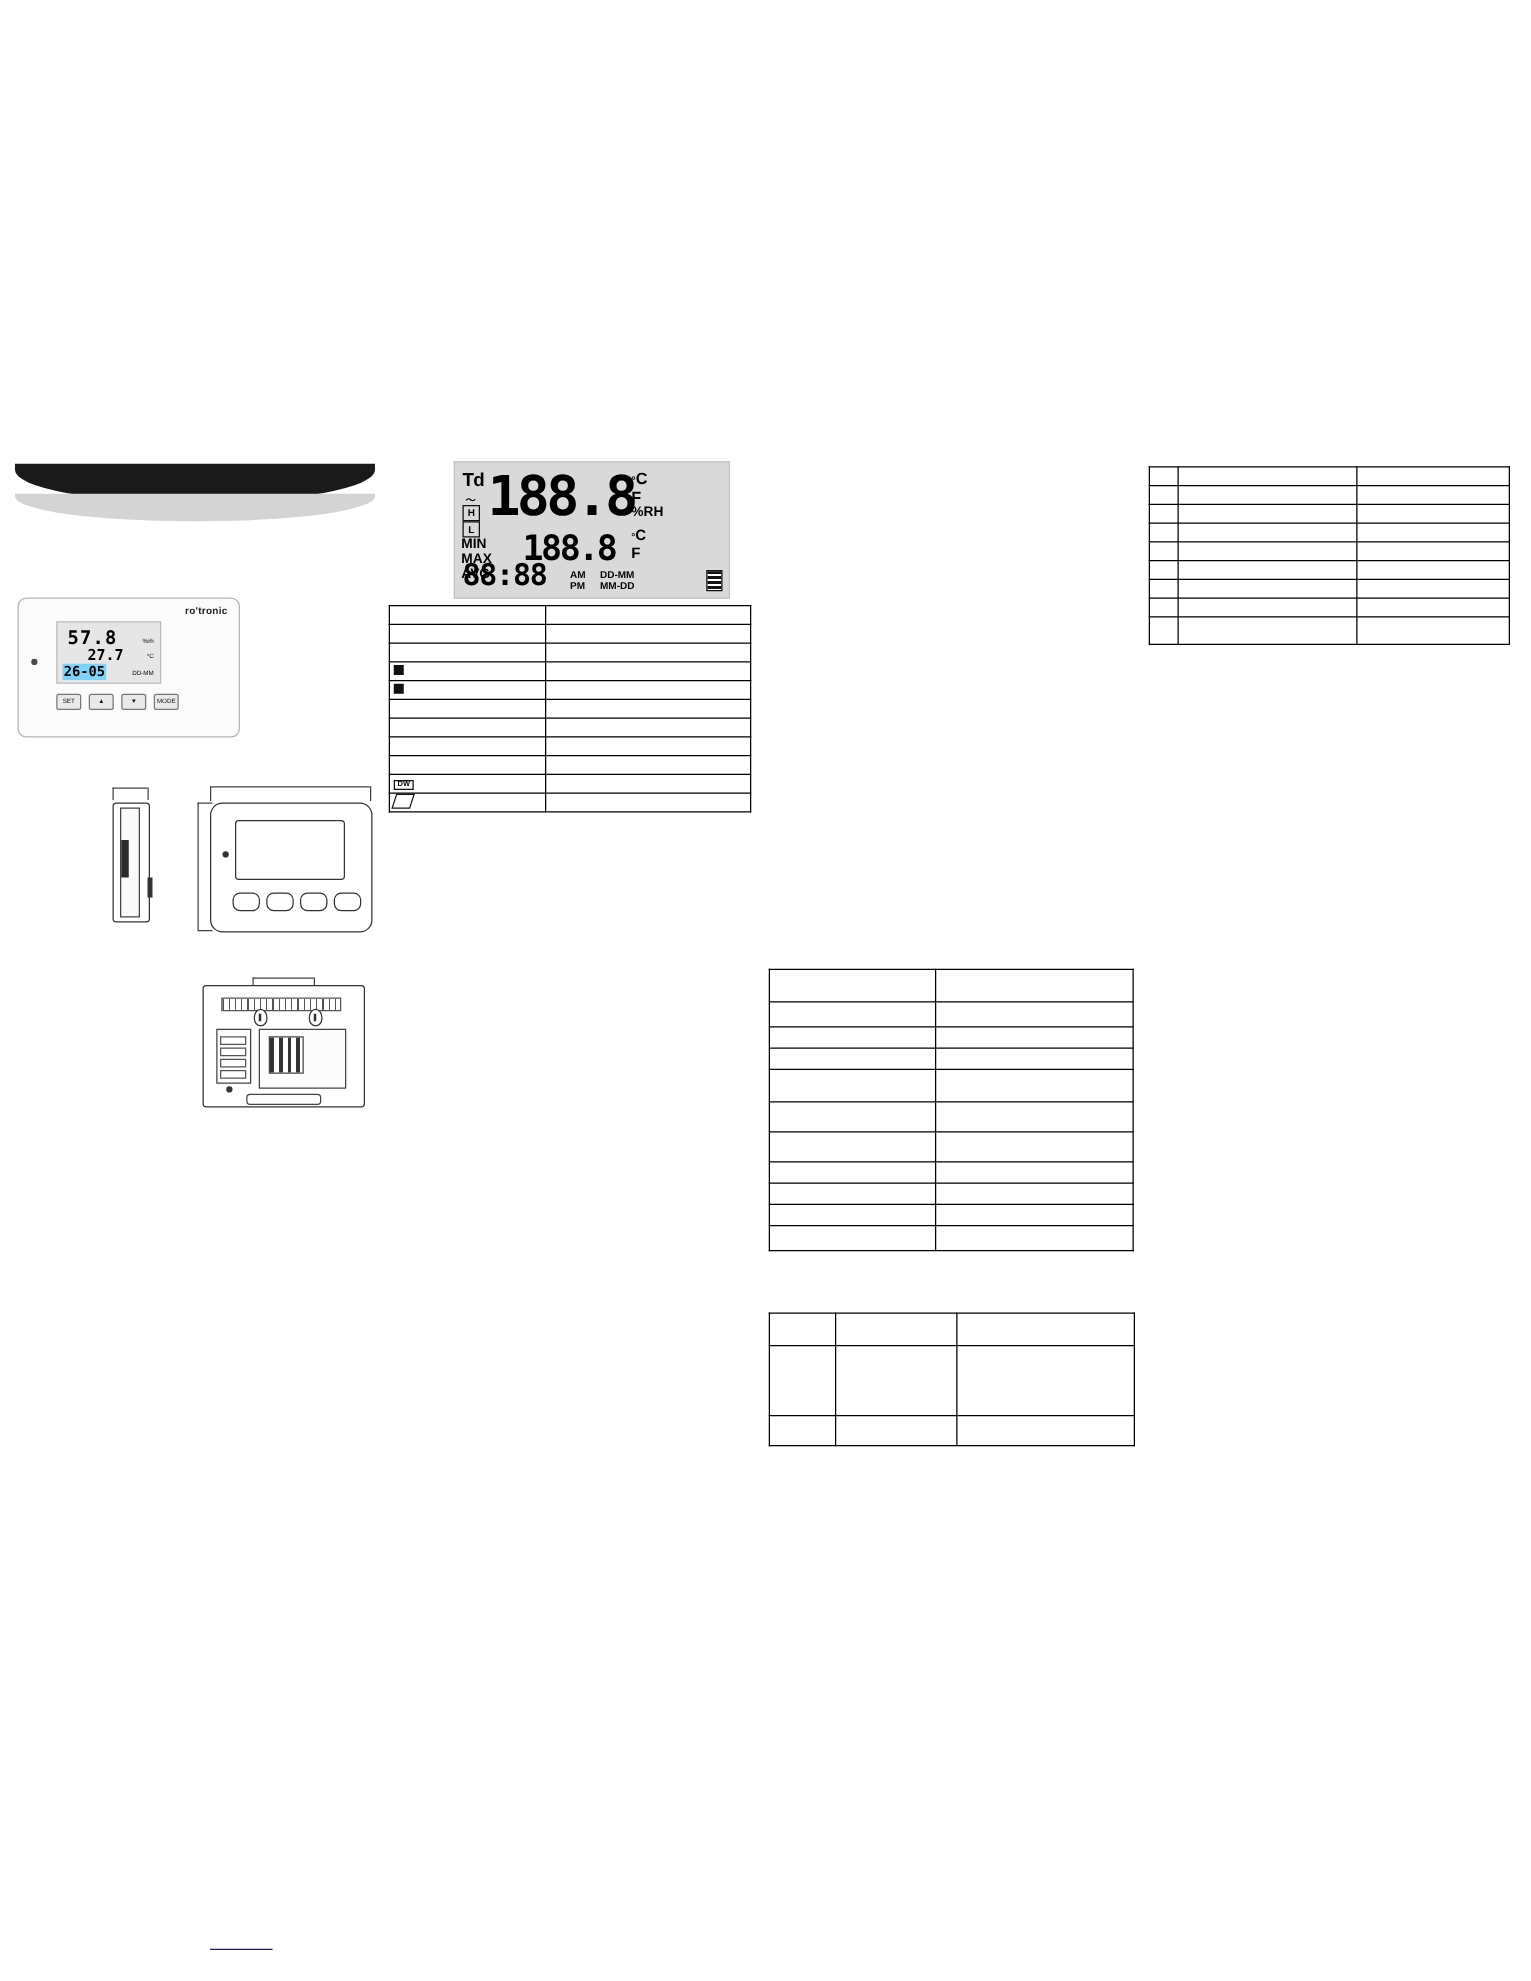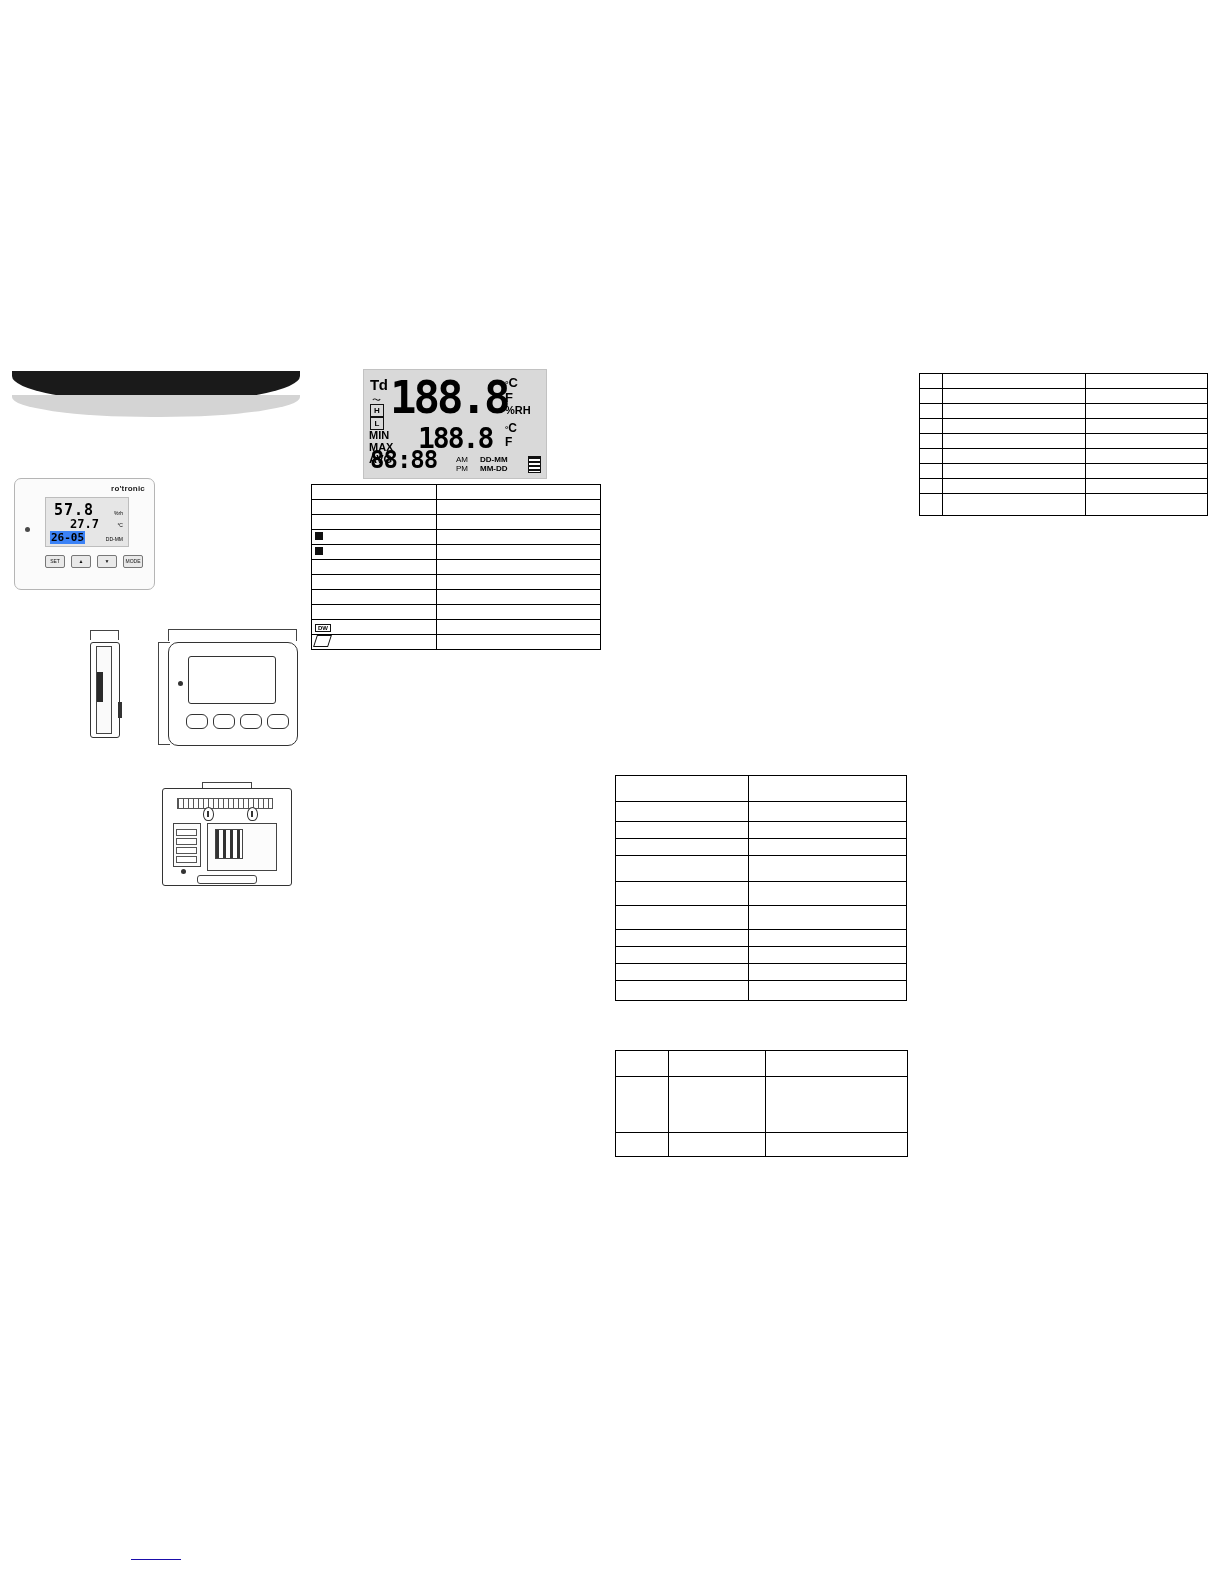--- a/index.html
+++ b/index.html
@@ -8,21 +8,21 @@
     background: #ffffff;
   }
   body {
     width: 1225px;
     height: 1585px;
     position: relative;
     font-family: "Liberation Sans", sans-serif;
     color: #000000;
     overflow: hidden;
   }
-  .abs { position: absolute; }
+  .abs { position: absolute; padding-left: 37px; }
 
   
   #header-banner {
     left: 12px;
     top: 371px;
     width: 288px;
     height: 50px;
   }
   #header-banner .band-dark {
     position: absolute;
@@ -93,21 +93,21 @@
     position: absolute;
     right: 5px; top: 24px;
     font-size: 5px;
   }
   #product-photo .lcd .date {
     position: absolute;
     left: 4px; bottom: 2px;
     font-family: "DejaVu Sans Mono", monospace;
     font-size: 11px;
     font-weight: bold;
-    background: #3b82f6;
+    background: #7dd3fc;
     padding: 0 1px;
   }
   #product-photo .lcd .dunit {
     position: absolute;
     right: 5px; bottom: 4px;
     font-size: 5px;
   }
   #product-photo .led {
     position: absolute;
     left: 10px;
@@ -423,21 +423,21 @@
     left: 6px; bottom: 4px;
     font-family: "DejaVu Sans Mono", monospace;
     font-size: 24px;
     font-weight: bold;
     letter-spacing: -1px;
   }
   #lcd-diagram .ampm {
     position: absolute;
     left: 92px; bottom: 5px;
     font-size: 8px;
-    font-weight: normal;
+    font-weight: bold;
     line-height: 9px;
   }
   #lcd-diagram .dates {
     position: absolute;
     left: 116px; bottom: 5px;
     font-size: 8px;
     font-weight: bold;
     line-height: 9px;
   }
   #lcd-diagram .battery {

